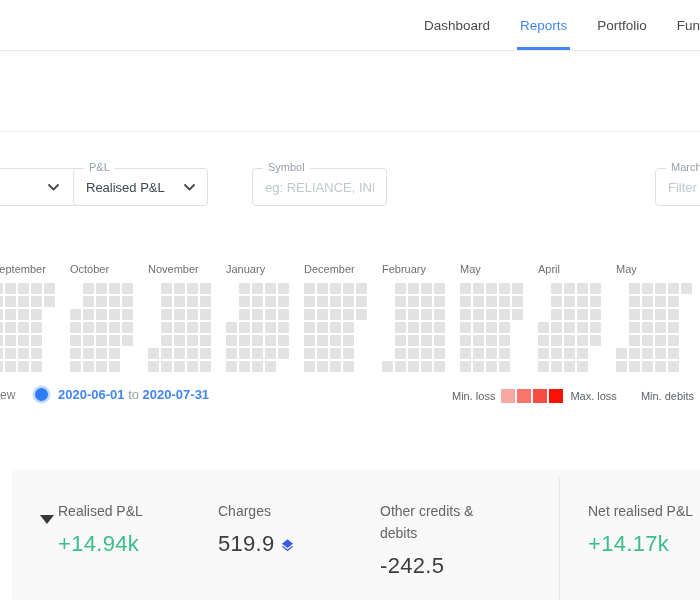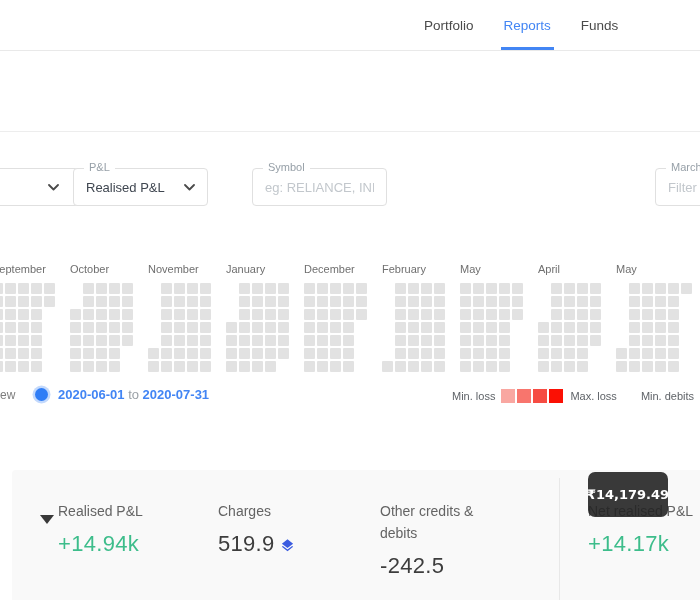--- a/index.html
+++ b/index.html
@@ -69,26 +69,30 @@
            border-top:9px solid rgba(35,35,35,.9);z-index:5;}
 </style>
 </head>
 <body>
 
 <div class="screen">
 
   <div class="nav">
     <div class="nav-inner">
       <div class="nav-item">
-        <span>Portfolio</span>
+        <span>Dashboard</span>
 
       </div>
       <div class="nav-item active">
         <span>Reports</span>
         <div class="underline"></div>
+      </div>
+      <div class="nav-item">
+        <span>Portfolio</span>
+
       </div>
       <div class="nav-item">
         <span>Funds</span>
 
       </div>
     </div>
   </div>
 
   <div class="section-line"></div>
 
@@ -636,19 +640,16 @@
       <div class="card-value">-242.5</div>
     </div>
 
     <div class="vdivider"></div>
 
     <div class="card card4">
       <div class="card-label">Net realised P&amp;L</div>
       <div class="card-value pos" style="color: rgb(61, 189, 139);">+14.17k</div>
     </div>
 
-    <div class="tooltip">
-      <span>₹14,179.49</span>
-    </div>
     <div class="tooltip-arrow"></div>
 
   </div>
 </div>
 
 </body></html>

